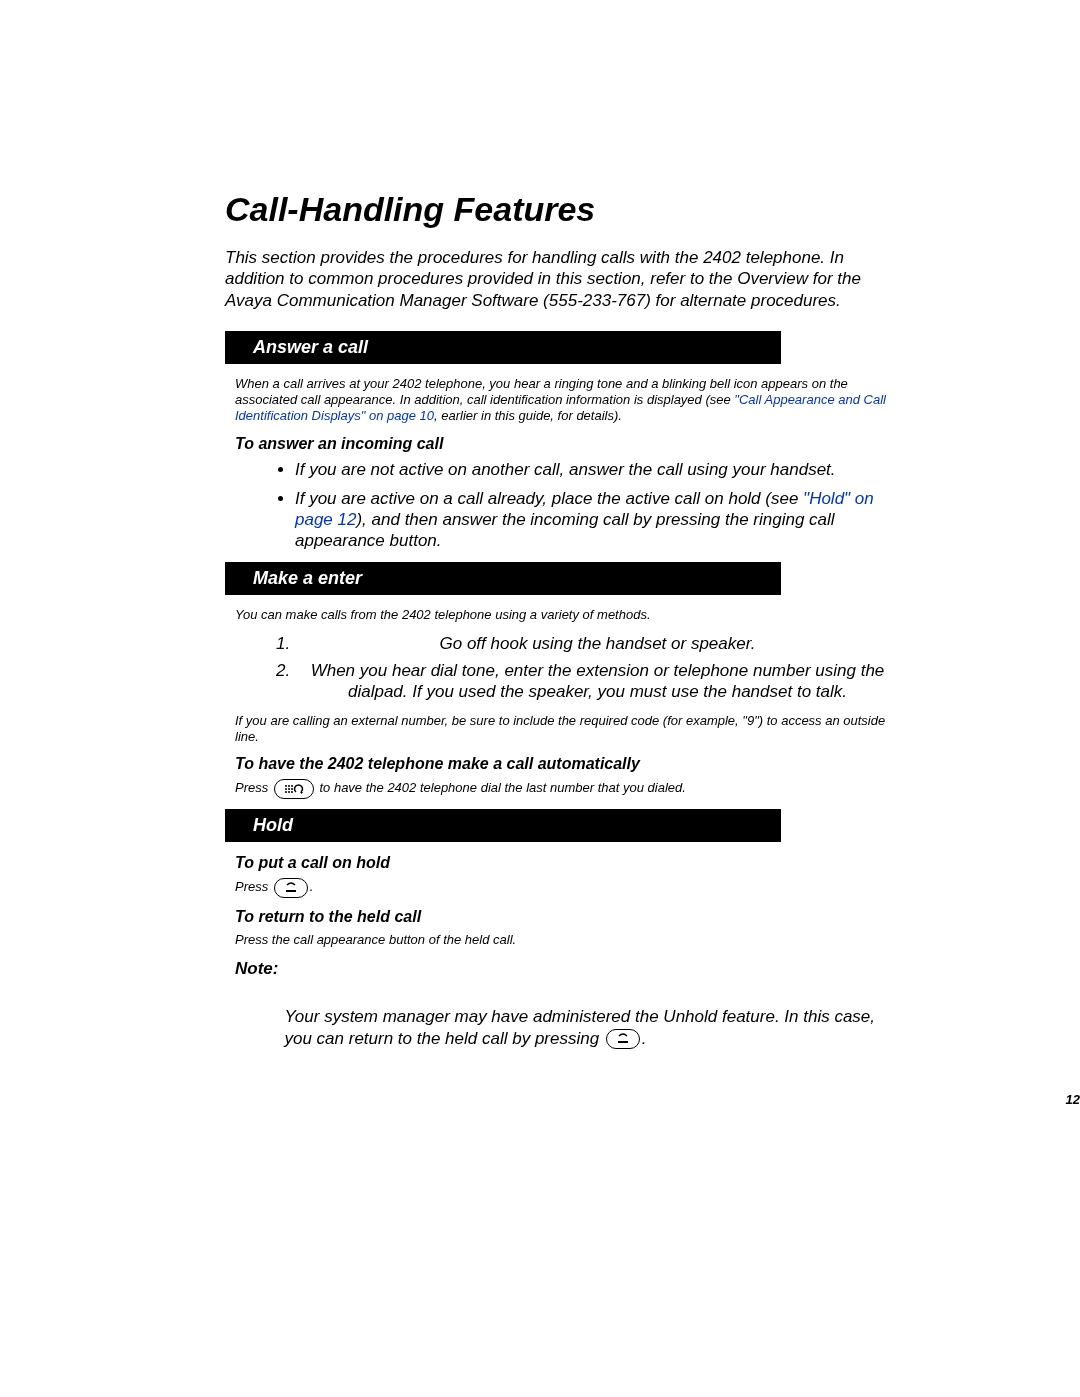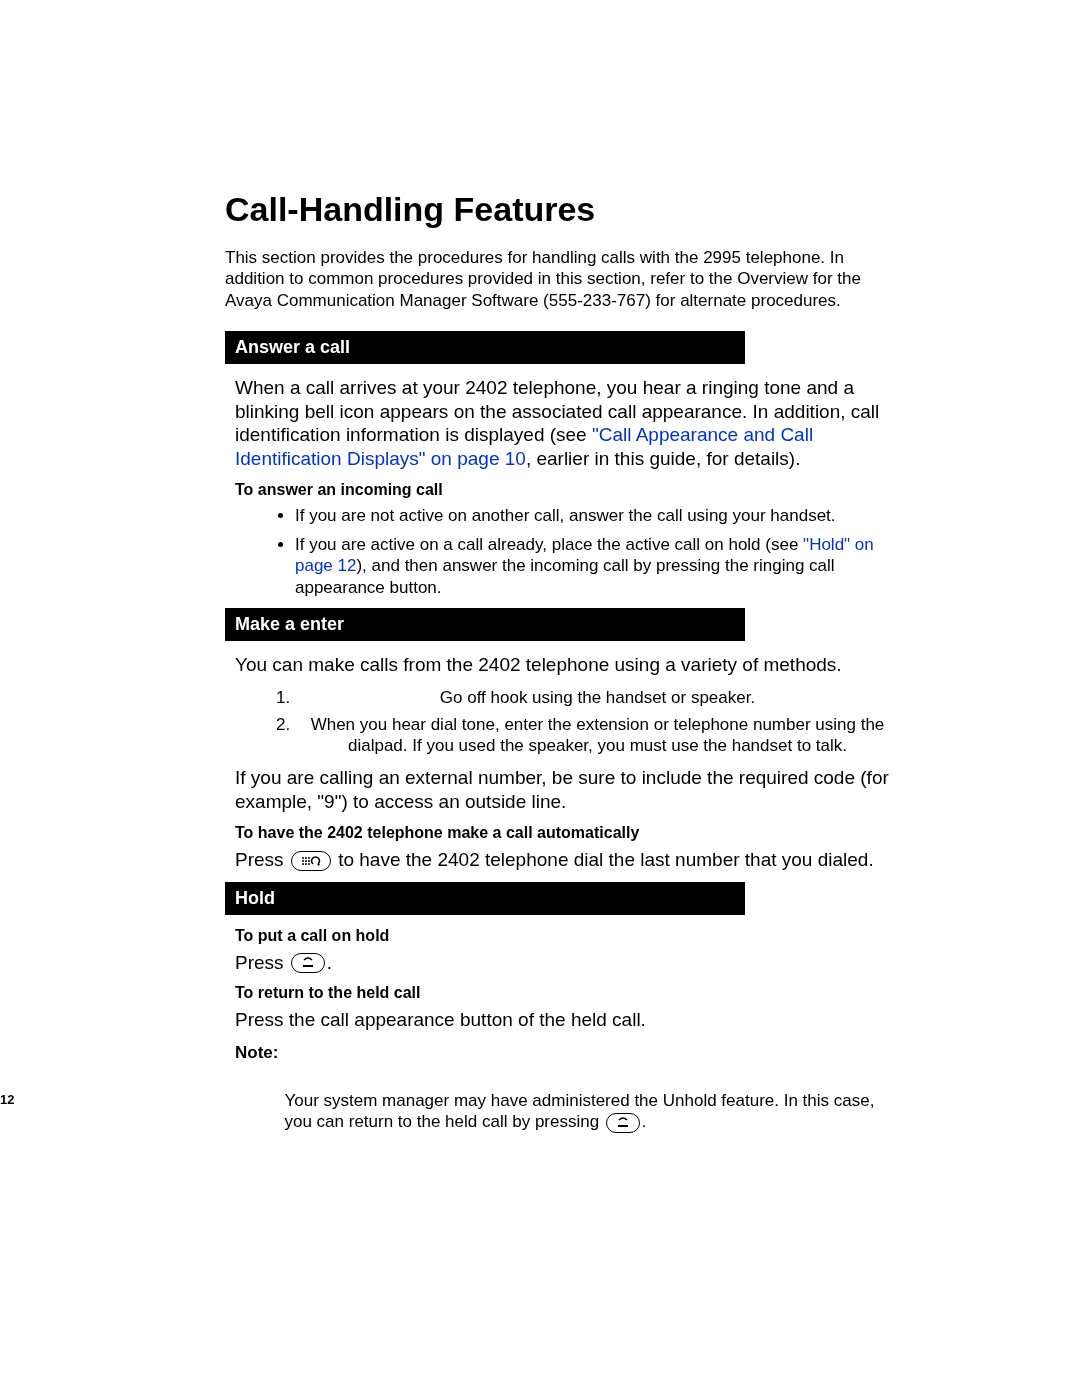--- a/index.html
+++ b/index.html
@@ -8,42 +8,43 @@
     background: #fff;
     font-family: Arial, Helvetica, sans-serif;
     color: #000;
   }
   .page {
     width: 1080px;
     height: 1397px;
     position: relative;
     box-sizing: border-box;
     padding: 190px 180px 0 225px;
+    font-style: italic;
   }
   h1 {
     font-size: 34px;
     font-weight: bold;
     margin: 0 0 18px 0;
   }
   .intro {
     font-size: 17px;
     line-height: 1.25;
     margin-bottom: 20px;
   }
   .section-bar {
     background: #000;
     color: #fff;
     font-size: 18px;
     font-weight: bold;
-    padding: 6px 10px;
+    padding: 6px 28px;
     margin: 10px 0 12px 0;
     width: 500px;
   }
   .body-text {
-    font-size: 19px;
+    font-size: 13px;
     line-height: 1.25;
     margin: 0 0 10px 0;
     padding-left: 10px;
   }
   .subhead {
     font-size: 16px;
     font-weight: bold;
     margin: 8px 0 6px 0;
     padding-left: 10px;
   }
@@ -98,33 +99,33 @@
   }
   .note-text {
     flex: 1;
     margin-top: 48px;
   }
   .page-num {
     position: absolute;
     left: 0;
     right: 0;
     bottom: 290px;
-    text-align: left;
+    text-align: right;
     font-size: 13px;
     font-weight: bold;
   }
 </style>
 </head>
 <body>
 
 <div class="page">
 
   <h1>Call-Handling Features</h1>
 
-  <div class="intro">This section provides the procedures for handling calls with the 2995 telephone. In addition to common procedures provided in this section, refer to the Overview for the Avaya Communication Manager Software (555-233-767) for alternate procedures.</div>
+  <div class="intro">This section provides the procedures for handling calls with the 2402 telephone. In addition to common procedures provided in this section, refer to the Overview for the Avaya Communication Manager Software (555-233-767) for alternate procedures.</div>
 
   <div class="section-bar">Answer a call</div>
 
   <div class="body-text">
     <span>When a call arrives at your 2402 telephone, you hear a ringing tone and a blinking bell icon appears on the associated call appearance. In addition, call identification information is displayed (see </span><span class="link">"Call Appearance and Call Identification Displays" on page 10</span><span>, earlier in this guide, for details).</span>
   </div>
 
   <div class="subhead">To answer an incoming call</div>
 
   <ul class="bullets">

